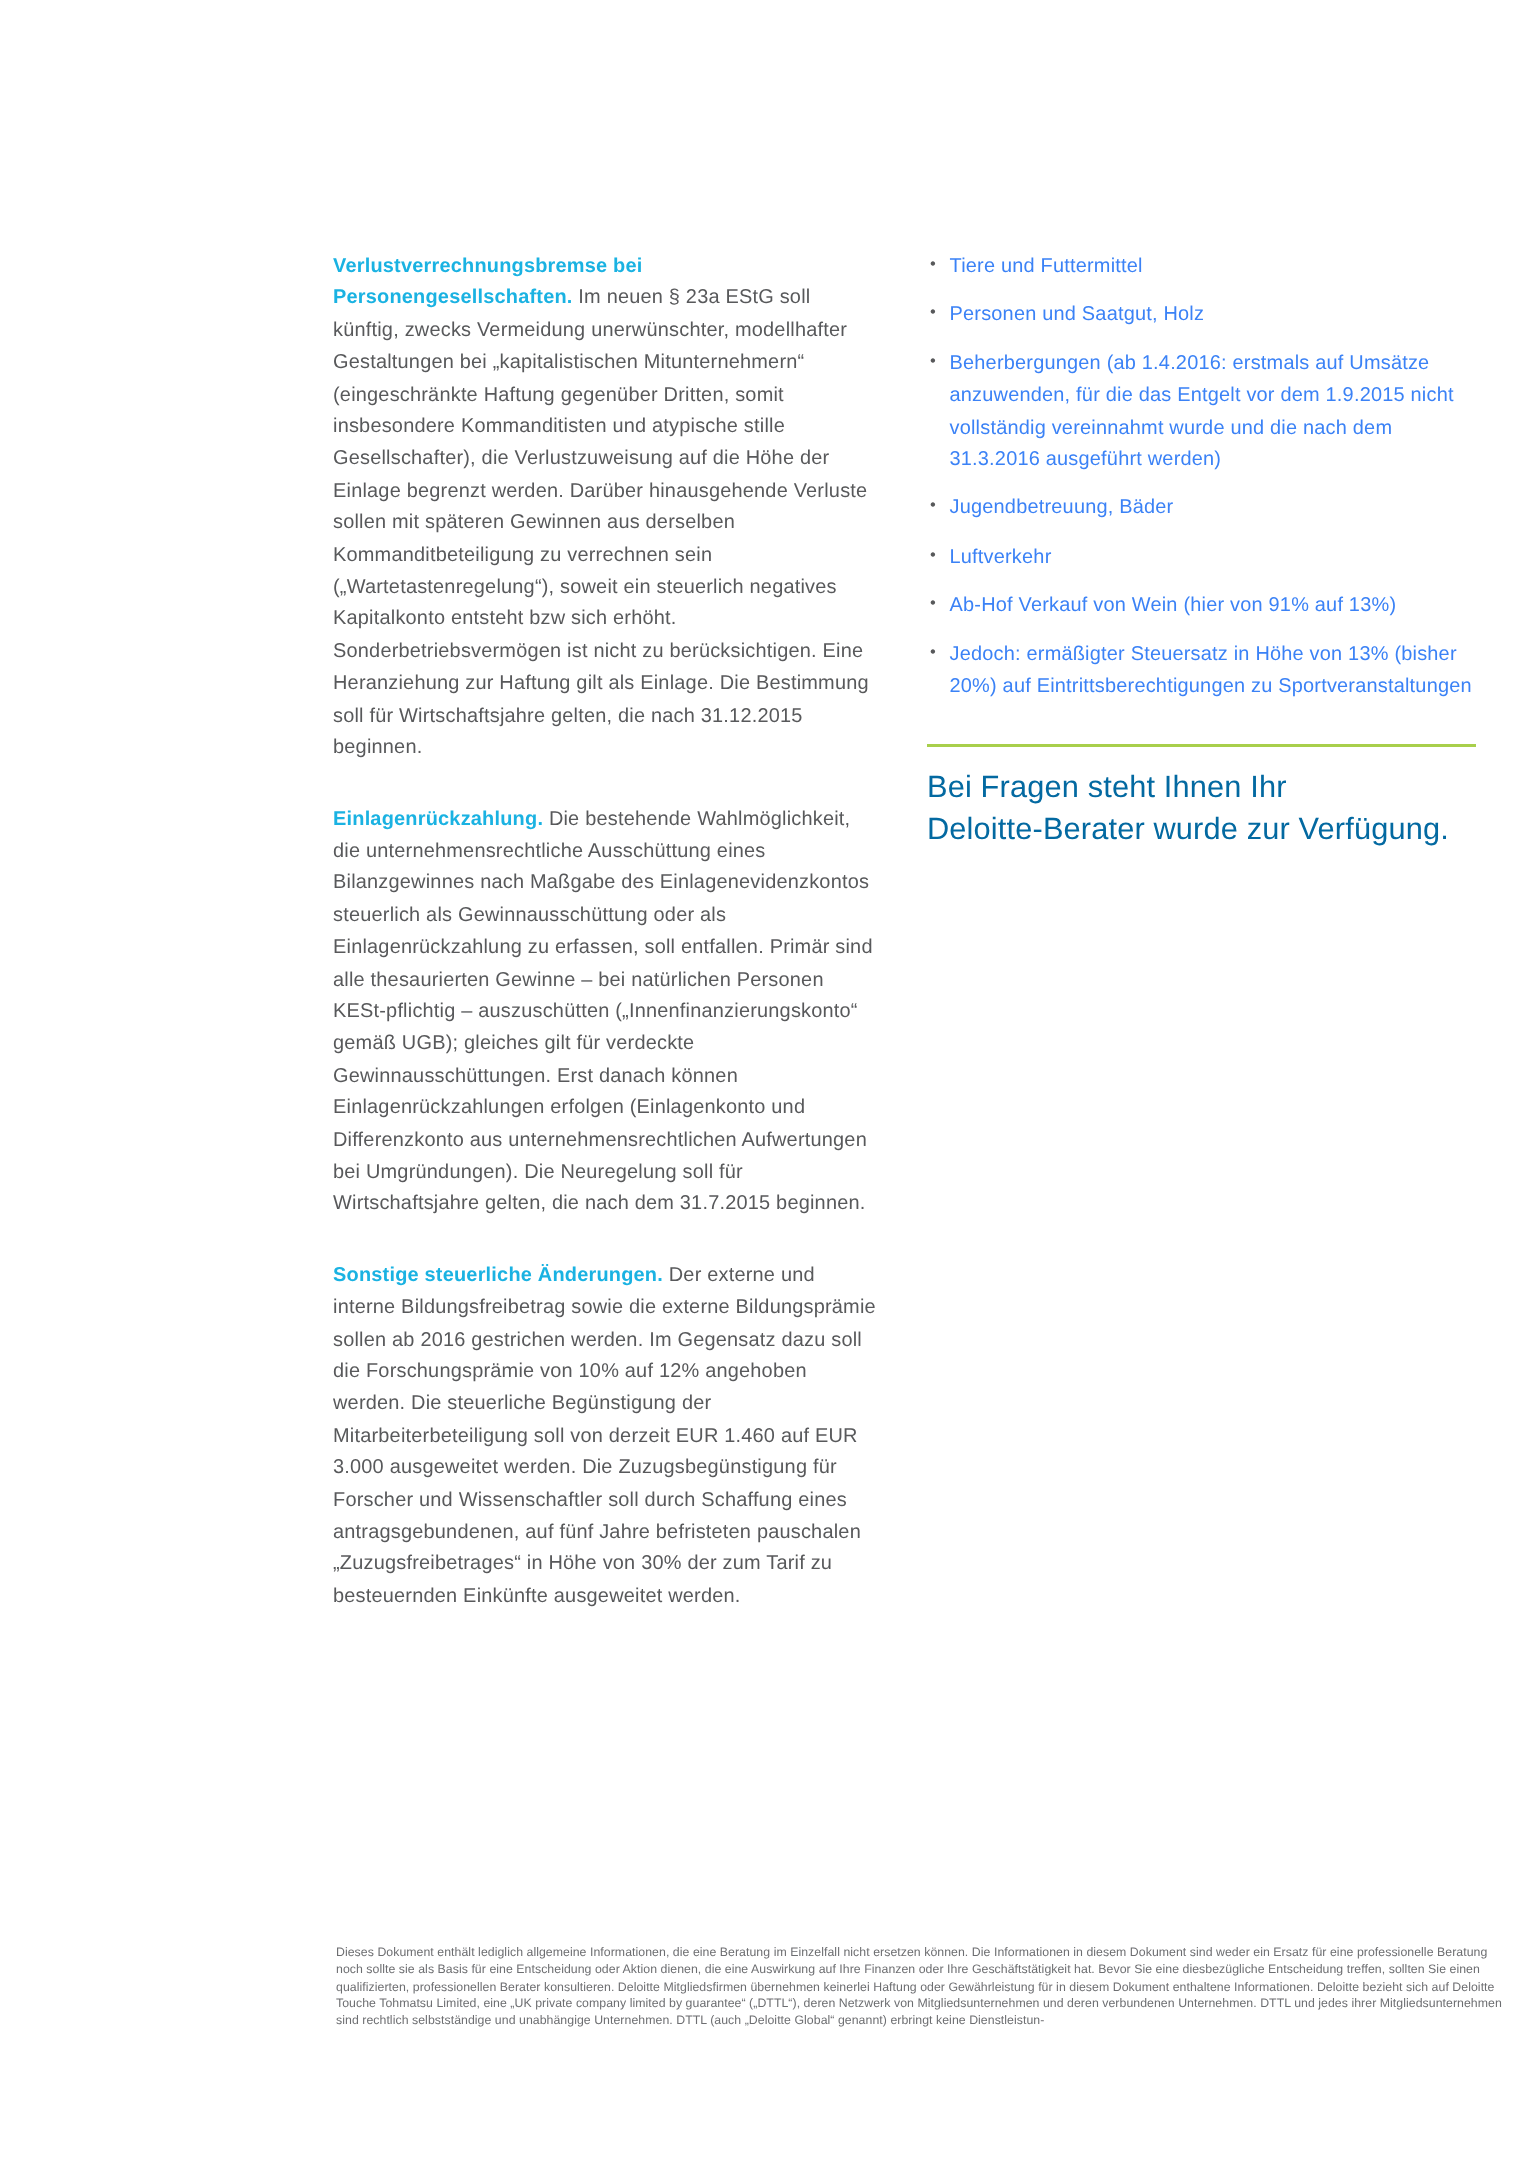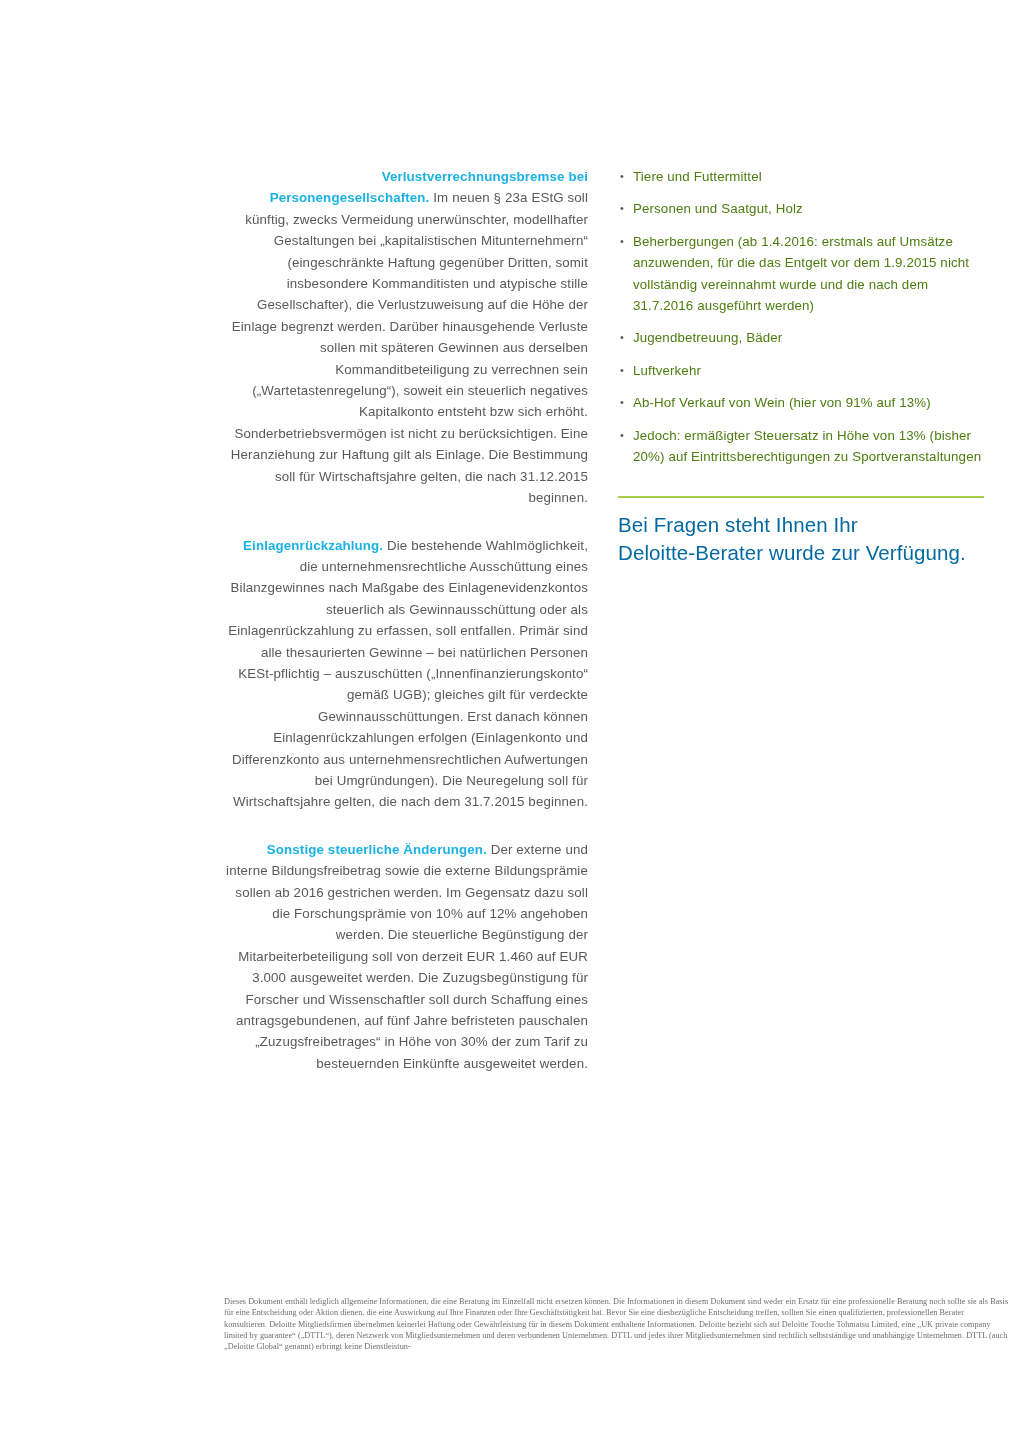--- a/index.html
+++ b/index.html
@@ -36,42 +36,41 @@
     width: 366px;
   }
   .col-left  { margin-right: 30px; }
 
   .para {
     margin: 0 0 26px 0;
     font-size: 13.3px;
     line-height: 21.4px;
     color: #58595b;
     letter-spacing: 0.01em;
-    text-align: right;
   }
   .para:last-child { margin-bottom: 0; }
 
   .lead {
     color: #1ab2e2;
     font-weight: bold;
   }
 
   
   .bullets {
     list-style: none;
     margin: 0;
     padding: 0;
   }
   .bullets li {
     position: relative;
     padding-left: 15px;
     margin-bottom: 11px;
     font-size: 13.3px;
     line-height: 21.4px;
-    color: #4d7c0f;
+    color: #3b82f6;
     letter-spacing: 0.01em;
   }
   .bullets li:last-child { margin-bottom: 0; }
   .bullets li::before {
     content: "\2022";
     position: absolute;
     left: 2px;
     top: 0;
     font-size: 11px;
     line-height: 21.4px;
@@ -100,21 +99,21 @@
   .footer {
     position: absolute;
     left: 224px;
     top: 1296px;
     width: 785px;
     font-size: 8.2px;
     line-height: 11.3px;
     color: #6d6e71;
     letter-spacing: 0.005em;
   }
-  .footer p { margin: 0; font-family: Liberation Serif, serif; }
+  .footer p { margin: 0; }
 </style>
 </head>
 <body>
 
 <div class="page">
 
   <div class="columns">
 
     <div class="col col-left">
 
@@ -125,21 +124,21 @@
       <p class="para"><span class="lead">Sonstige steuerliche Änderungen.</span><span> Der externe und interne Bildungsfreibetrag sowie die externe Bildungsprämie sollen ab 2016 gestrichen werden. Im Gegensatz dazu soll die Forschungsprämie von 10% auf 12% angehoben werden. Die steuerliche Begünstigung der Mitarbeiterbeteiligung soll von derzeit EUR 1.460 auf EUR 3.000 ausgeweitet werden. Die Zuzugsbegünstigung für Forscher und Wissenschaftler soll durch Schaffung eines antragsgebundenen, auf fünf Jahre befristeten pauschalen „Zuzugsfreibetrages“ in Höhe von 30% der zum Tarif zu besteuernden Einkünfte ausgeweitet werden.</span></p>
 
     </div>
 
     <div class="col col-right">
 
 
       <ul class="bullets">
         <li>Tiere und Futtermittel</li>
         <li>Personen und Saatgut, Holz</li>
-        <li>Beherbergungen (ab 1.4.2016: erstmals auf Umsätze anzuwenden, für die das Entgelt vor dem 1.9.2015 nicht vollständig vereinnahmt wurde und die nach dem 31.7.2016 ausgeführt werden)</li>
+        <li>Beherbergungen (ab 1.4.2016: erstmals auf Umsätze anzuwenden, für die das Entgelt vor dem 1.9.2015 nicht vollständig vereinnahmt wurde und die nach dem 31.3.2016 ausgeführt werden)</li>
         <li>Jugendbetreuung, Bäder</li>
         <li>Luftverkehr</li>
         <li>Ab-Hof Verkauf von Wein (hier von 91% auf 13%)</li>
         <li>Jedoch: ermäßigter Steuersatz in Höhe von 13% (bisher 20%) auf Eintrittsberechtigungen zu Sportveranstaltungen</li>
       </ul>
 
       <div class="callout">
         <div class="callout-rule"></div>
         <div class="callout-text">
           <span class="ln">Bei Fragen steht Ihnen Ihr</span>

